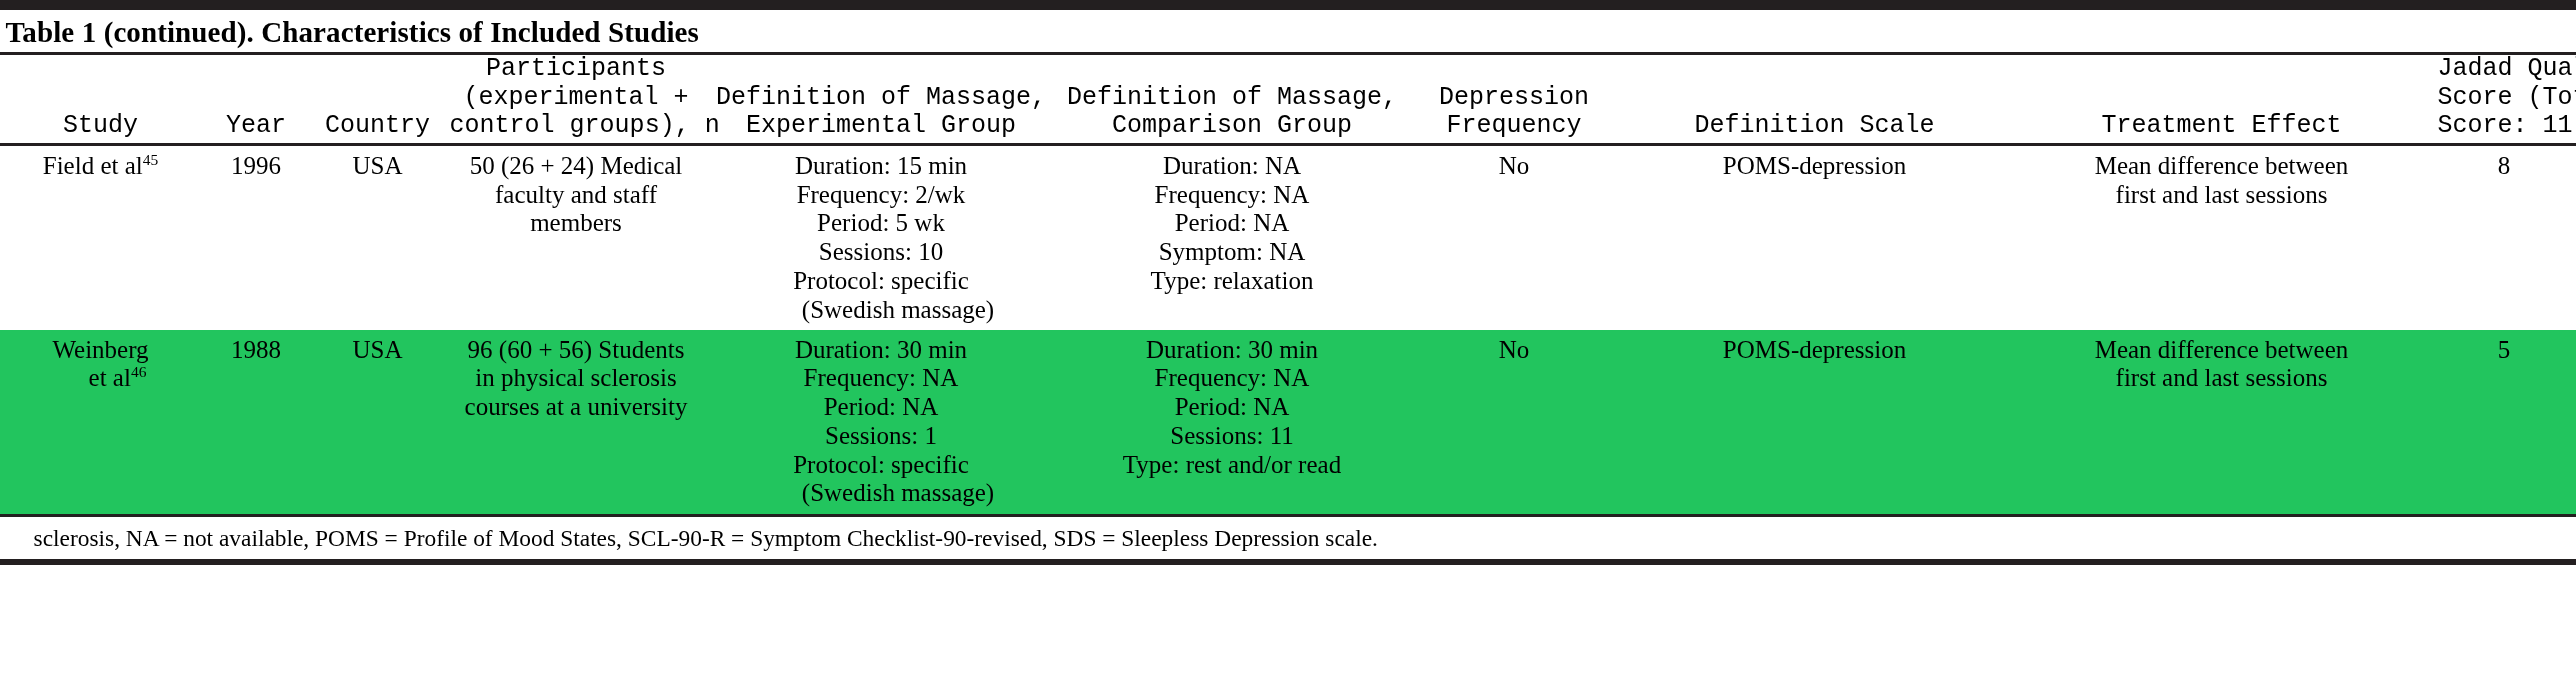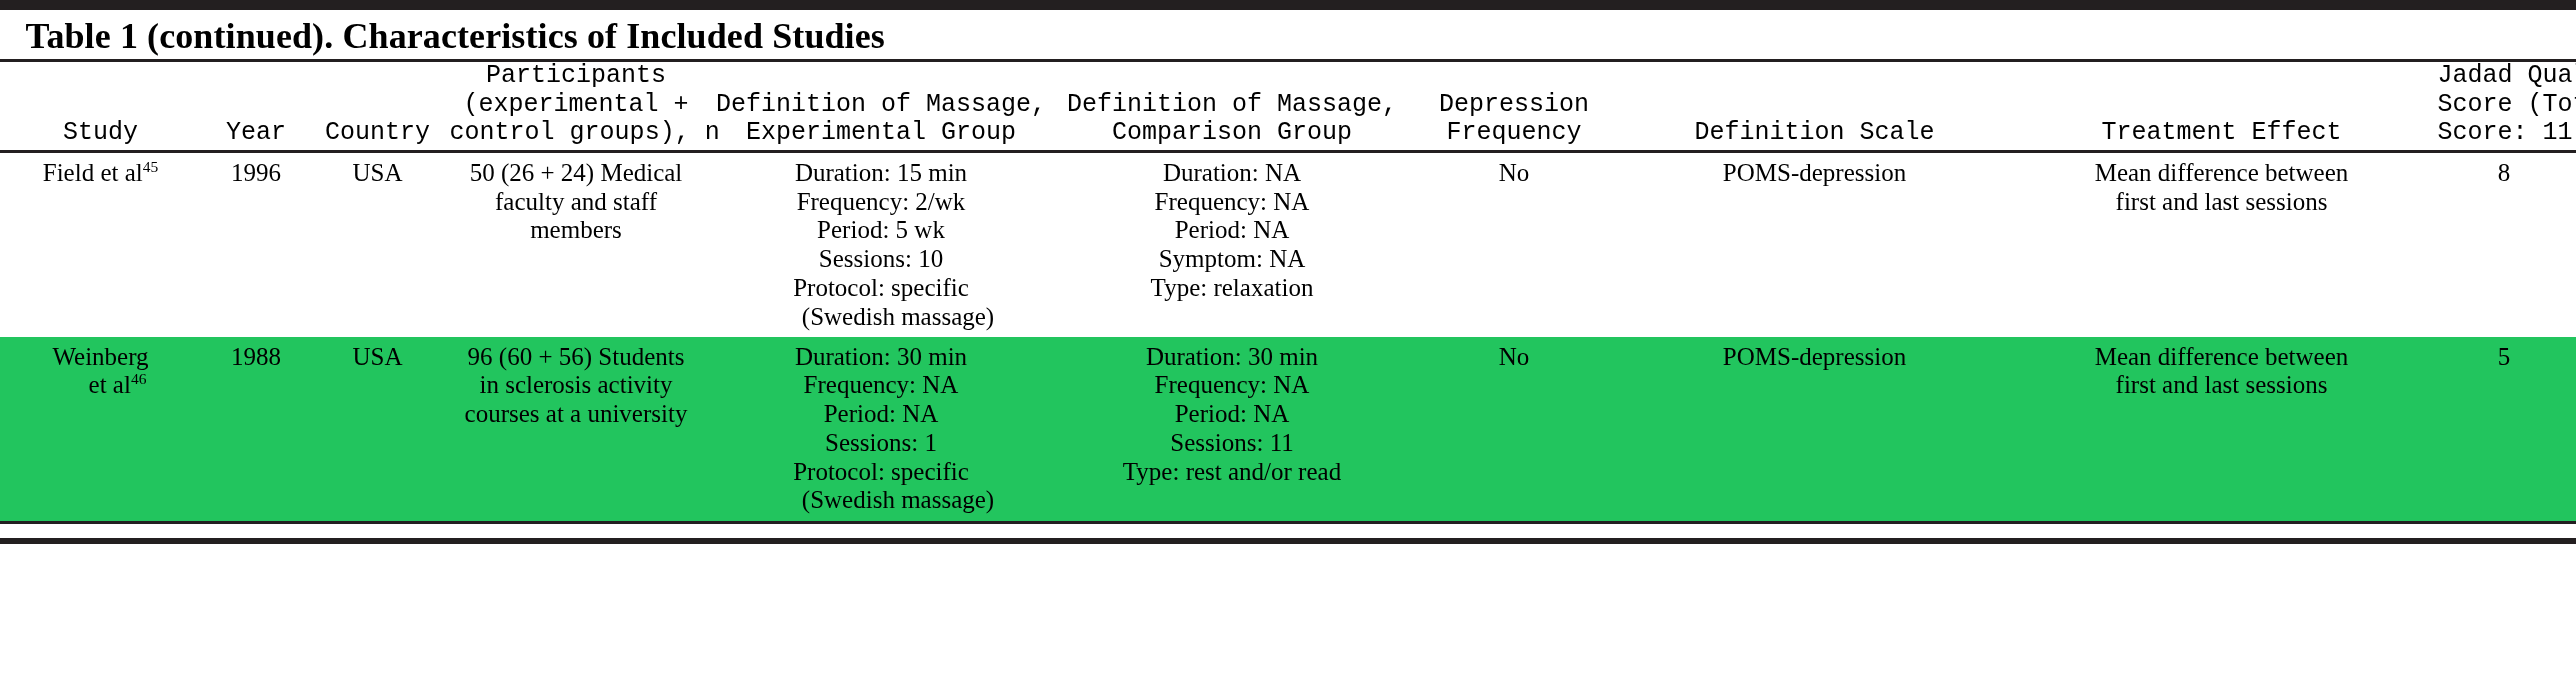--- a/index.html
+++ b/index.html
@@ -36,27 +36,26 @@
     background: #231f20;
     width: 100%;
   }
   .rule-bottom {
     height: 5.6px;
     background: #231f20;
     width: 100%;
   }
 
   .caption {
-    font-size: 36px;
+    font-size: 29px;
     font-weight: bold;
     line-height: 1.0;
     padding: 7.5px 0 5.6px 5.6px;
     letter-spacing: 0.1px;
     white-space: nowrap;
-    margin-left: 20px;
   }
 
   table.main {
     border-collapse: collapse;
     width: 2576px;
     table-layout: fixed;
     font-size: 25px;
   }
 
   table.main th {
@@ -237,21 +236,21 @@
             <span class="sub-indent">et al<sup>46</sup></span>
           </td>
           <td class="al">
             <span class="cellline">1988</span>
           </td>
           <td class="al">
             <span class="cellline">USA</span>
           </td>
           <td class="ac">
             <span class="cellline ">96 (60 + 56) Students</span>
-            <span class="cellline ">in sclerosis activity</span>
+            <span class="cellline ">in physical sclerosis</span>
             <span class="cellline ">courses at a university</span>
           </td>
           <td class="al">
             <span class="cellline">Duration: 30 min</span>
             <span class="cellline">Frequency: NA</span>
             <span class="cellline">Period: NA</span>
             <span class="cellline">Sessions: 1</span>
             <span class="cellline">Protocol: specific</span>
             <span class="sub-indent">(Swedish massage)</span>
           </td>
@@ -275,18 +274,19 @@
           <td class="ac">
             <span class="cellline">5</span>
           </td>
         </tr>
       </tbody>
   </table>
 
   <div class="rule-medium"></div>
 
   <div class="footnote">
+    <span class="fn-line l2">sclerosis, NA = not available, POMS = Profile of Mood States, SCL-90-R = Symptom Checklist-90-revised, SDS = Sleepless Depression scale.</span>
   </div>
 
   <div class="rule-bottom"></div>
 
 </div>
 
 
 </body></html>

